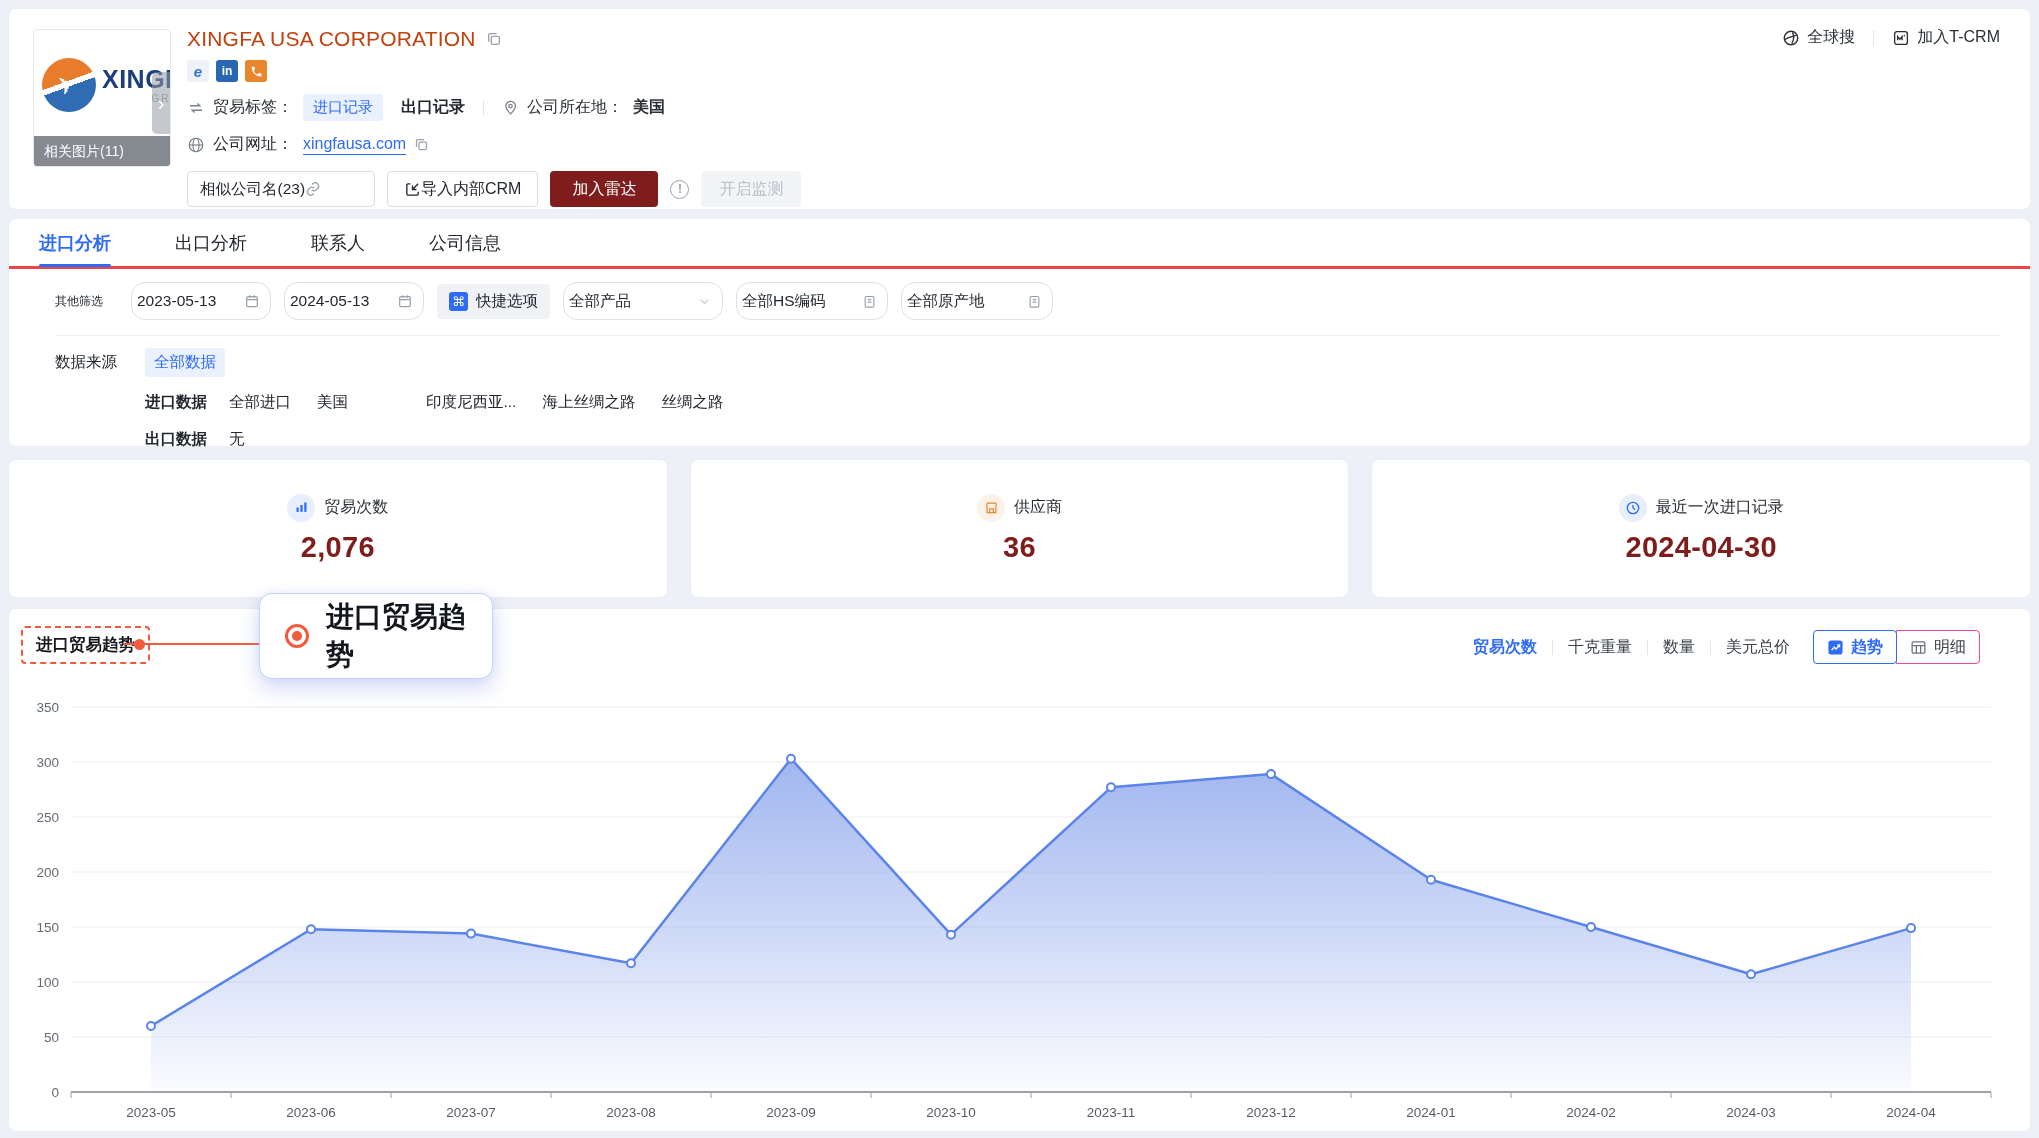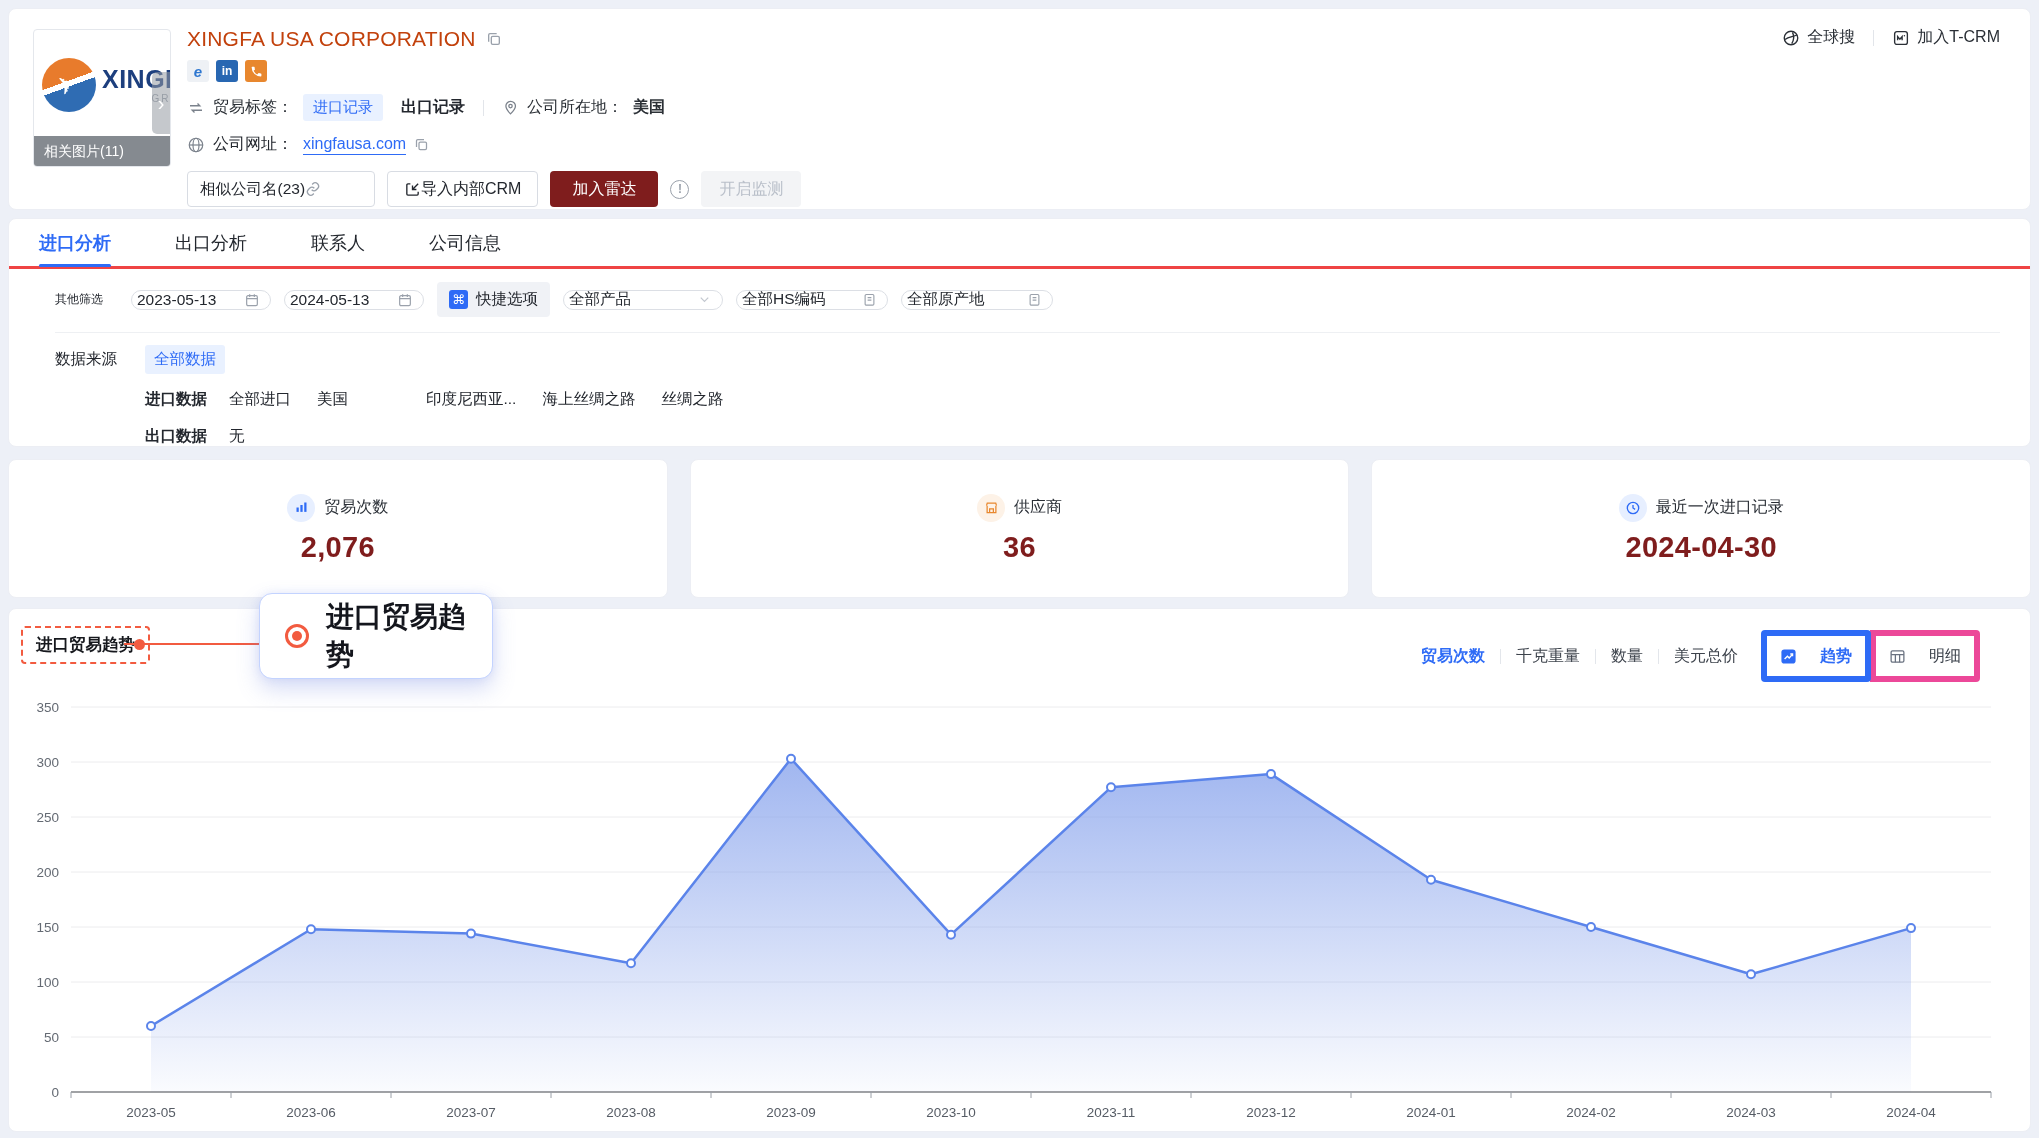--- a/index.html
+++ b/index.html
@@ -72,21 +72,21 @@
   .analysis-card { height:229px; margin-bottom:12px; }
   .tabs-row { height:50px; border-bottom:3px solid #ef4444; display:flex; padding-left:30px; }
   .tab { margin-right:64px; font-size:18px; color:#23272e; display:flex; align-items:center;
     position:relative; cursor:pointer; }
   .tab.active { color:#2e6bf6; font-weight:700; }
   .tab.active::after { content:""; position:absolute; left:0; right:0; bottom:-1px; height:3px;
     background:#2e6bf6; border-radius:2px; }
 
   .filter-row { display:flex; align-items:center; gap:13px; padding:13px 0 0 46px; }
   .filter-label { font-size:12px; margin-right:15px; }
-  .input-box { height:20px; border:1px solid #dcdfe5; border-radius:14px; background:#fff;
+  .input-box { height:38px; border:1px solid #dcdfe5; border-radius:14px; background:#fff;
     display:flex; align-items:center; justify-content:space-between; padding:0 10px 0 5px;
     font-size:15.5px; cursor:pointer; }
   .date-box { width:140px; }
   .select-box { width:160px; color:#23272e; }
   .pick-box { width:152px; }
   .quick-btn { height:35px; background:#f0f2f6; border-radius:4px; display:flex; align-items:center;
     gap:8px; padding:0 12px; font-size:15.5px; cursor:pointer; }
   .cmd-badge { width:19px; height:19px; background:#2e6bf6; border-radius:3px; color:#fff;
     font-size:13px; display:flex; align-items:center; justify-content:center; }
 
@@ -129,22 +129,22 @@
     display:flex; align-items:center; justify-content:center; background:#fff; }
   .bullseye-core { width:10px; height:10px; border-radius:50%; background:#f25b40; }
   .callout-text { font-size:28px; font-weight:700; color:#14161d; }
 
   .chart-controls { position:absolute; right:50px; top:21px; display:flex; align-items:center;
     gap:15px; font-size:16px; z-index:2; }
   .metric { color:#3d434c; cursor:pointer; }
   .metric.active { color:#2e6bf6; font-weight:700; }
   .msep { width:1px; height:15px; background:#e3e6eb; }
   .toggle-group { display:flex; margin-left:8px; }
-  .toggle { height:52px; display:flex; align-items:center; gap:23px; padding:0 13px;
-    border:6px solid #ec4899; color:#3d434c; background:#fff; cursor:pointer; }
+  .toggle { height:34px; display:flex; align-items:center; gap:7px; padding:0 13px;
+    border:1px solid #ec4899; color:#3d434c; background:#fff; cursor:pointer; }
   .toggle:first-child { border-radius:4px 0 0 4px; }
   .toggle:last-child { border-radius:0 4px 4px 0; margin-left:-1px; }
   .toggle.active { border-color:#2e6bf6; color:#2e6bf6; font-weight:600; border-radius:4px; z-index:1; }
 
   .chart-svg { position:absolute; left:8px; top:58px; }
   svg text { font-family:"Liberation Sans","DejaVu Sans",sans-serif; }
 </style>
 </head>
 <body>
 

